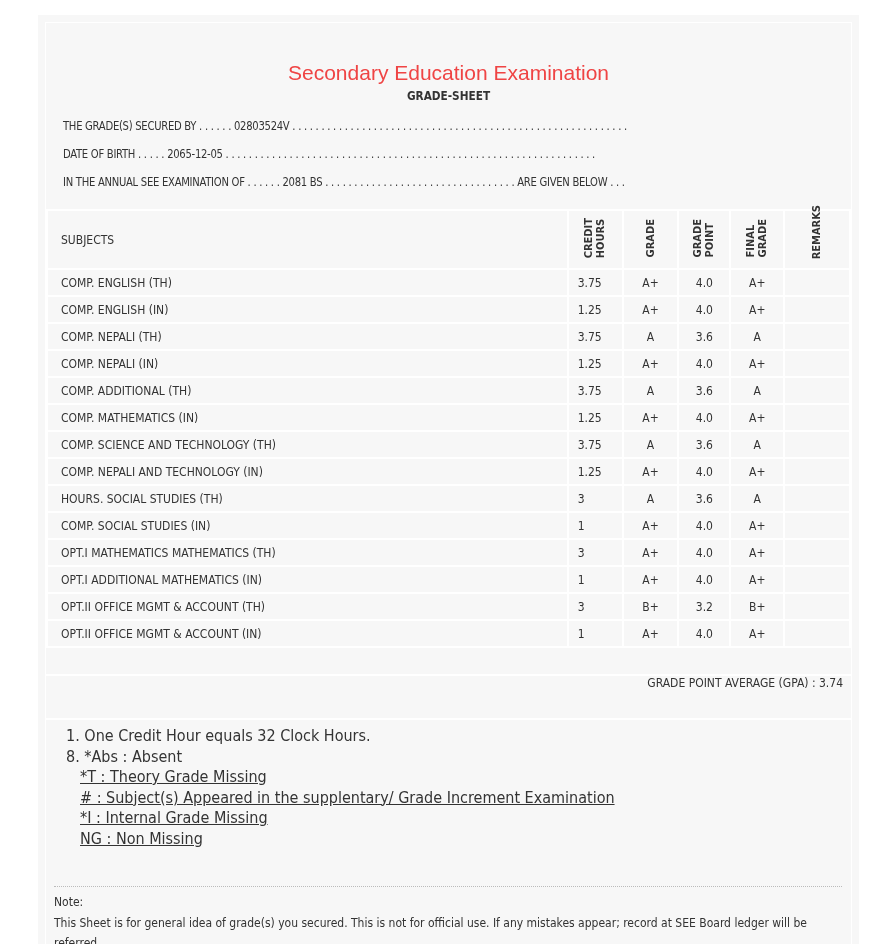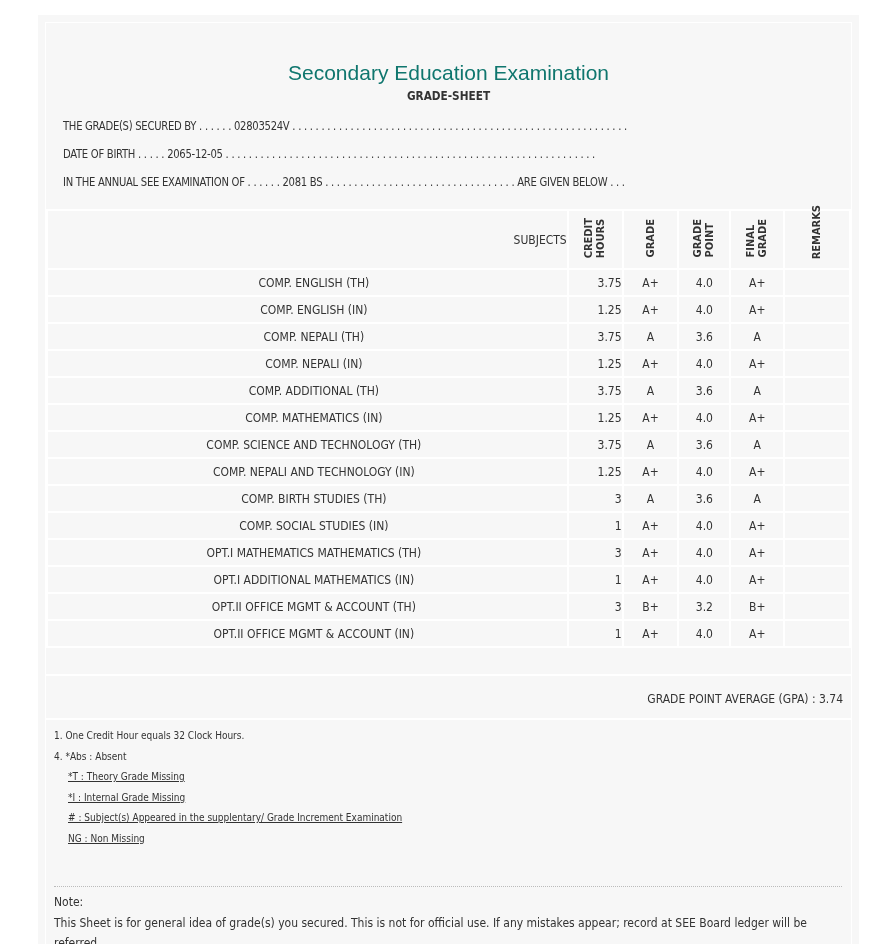--- a/index.html
+++ b/index.html
@@ -13,21 +13,21 @@
     background: #f7f7f7;
   }
   .inner {
     position: absolute; left: 7px; top: 7px; width: 805px; height: 940px;
     border: 1px solid #ffffff; border-bottom: none;
     background: #f7f7f7;
   }
   .title {
     position: absolute; left: 0; top: 38px; width: 805px; text-align: center;
     font-family: "Liberation Sans", sans-serif;
-    font-size: 21px; color: #0f766e;
+    font-size: 21px; color: #ef4444;
   }
   .subtitle {
     position: absolute; left: 0; top: 65px; width: 805px; text-align: center;
     font-size: 13px; font-weight: bold; color: #333;
     transform: scaleX(0.9);
   }
   .info-line {
     position: absolute; left: 17px; font-size: 12px; white-space: nowrap;
     letter-spacing: -0.3px; transform-origin: left center; transform: scaleX(0.93);
   }
@@ -36,39 +36,39 @@
   .info-3 { top: 152px; }
 
   table.grades {
     position: absolute; left: 0px; top: 186px; width: 805px;
     border-collapse: collapse; font-size: 12px;
   }
   table.grades td, table.grades th {
     border: 2px solid #ffffff; padding: 0; height: 25px;
     font-weight: normal;
   }
-  table.grades td.subj { padding-left: 13px; text-align: center; white-space: nowrap; margin-top: 32px; }
-  table.grades th.subj-h { padding-left: 13px; text-align: right; height: 42px; }
-  table.grades td.ch { padding-left: 9px; text-align: right; }
+  table.grades td.subj { padding-left: 13px; text-align: left; white-space: nowrap; margin-top: 32px; }
+  table.grades th.subj-h { padding-left: 13px; text-align: left; height: 42px; }
+  table.grades td.ch { padding-left: 9px; text-align: left; }
   table.grades td.c { text-align: center; }
   .vhead {
     display: inline-block; writing-mode: vertical-rl; transform: rotate(180deg);
     font-size: 11px; font-weight: bold; line-height: 12px; text-align: left;
     white-space: pre-line;
   }
   .vhead-remarks { position: relative; top: -6px; }
   .gpa {
     position: absolute; left: 0; top: 651px; width: 805px; height: 42px;
     border-top: 2px solid #ffffff; border-bottom: 2px solid #ffffff;
   }
   .gpa span {
-    position: absolute; right: 8px; top: 16px; font-size: 12px; white-space: nowrap;
+    position: absolute; right: 8px; top: 0; font-size: 12px; white-space: nowrap;
   }
   .legend {
-    position: absolute; left: 8px; top: 703px; font-size: 10px; line-height: 20.5px;
+    position: absolute; left: 20px; top: 703px; font-size: 16px; line-height: 20.5px;
   }
   .legend .indent { padding-left: 14px; text-decoration: underline; }
   .divider {
     position: absolute; left: 8px; top: 863px; width: 788px;
     border-top: 1px dotted #bbbbbb;
   }
   .note {
     position: absolute; left: 8px; top: 869px; width: 790px;
     font-size: 12px; line-height: 20.5px;
   }
@@ -167,21 +167,21 @@
         </tr>
         <tr>
           <td class="subj">COMP. NEPALI AND TECHNOLOGY (IN)</td>
           <td class="ch">1.25</td>
           <td class="c">A+</td>
           <td class="c">4.0</td>
           <td class="c">A+</td>
           <td class="c"></td>
         </tr>
         <tr>
-          <td class="subj">COMP. BIRTH STUDIES (TH)</td>
+          <td class="subj">HOURS. SOCIAL STUDIES (TH)</td>
           <td class="ch">3</td>
           <td class="c">A</td>
           <td class="c">3.6</td>
           <td class="c">A</td>
           <td class="c"></td>
         </tr>
         <tr>
           <td class="subj">COMP. SOCIAL STUDIES (IN)</td>
           <td class="ch">1</td>
           <td class="c">A+</td>
@@ -223,24 +223,24 @@
         </tr>
       </tbody>
     </table>
 
     <div class="gpa">
       <span>GRADE POINT AVERAGE (GPA) : 3.74</span>
     </div>
 
     <div class="legend">
       <div>1. One Credit Hour equals 32 Clock Hours.</div>
-      <div>4. *Abs : Absent</div>
+      <div>8. *Abs : Absent</div>
       <div class="indent">*T : Theory Grade Missing</div>
+      <div class="indent"># : Subject(s) Appeared in the supplentary/ Grade Increment Examination</div>
       <div class="indent">*I : Internal Grade Missing</div>
-      <div class="indent"># : Subject(s) Appeared in the supplentary/ Grade Increment Examination</div>
       <div class="indent">NG : Non Missing</div>
     </div>
 
     <div class="divider"></div>
 
     <div class="note">
       <div>Note:</div>
       <div>This Sheet is for general idea of grade(s) you secured. This is not for official use. If any mistakes appear; record at SEE Board ledger will be referred.</div>
     </div>
 

